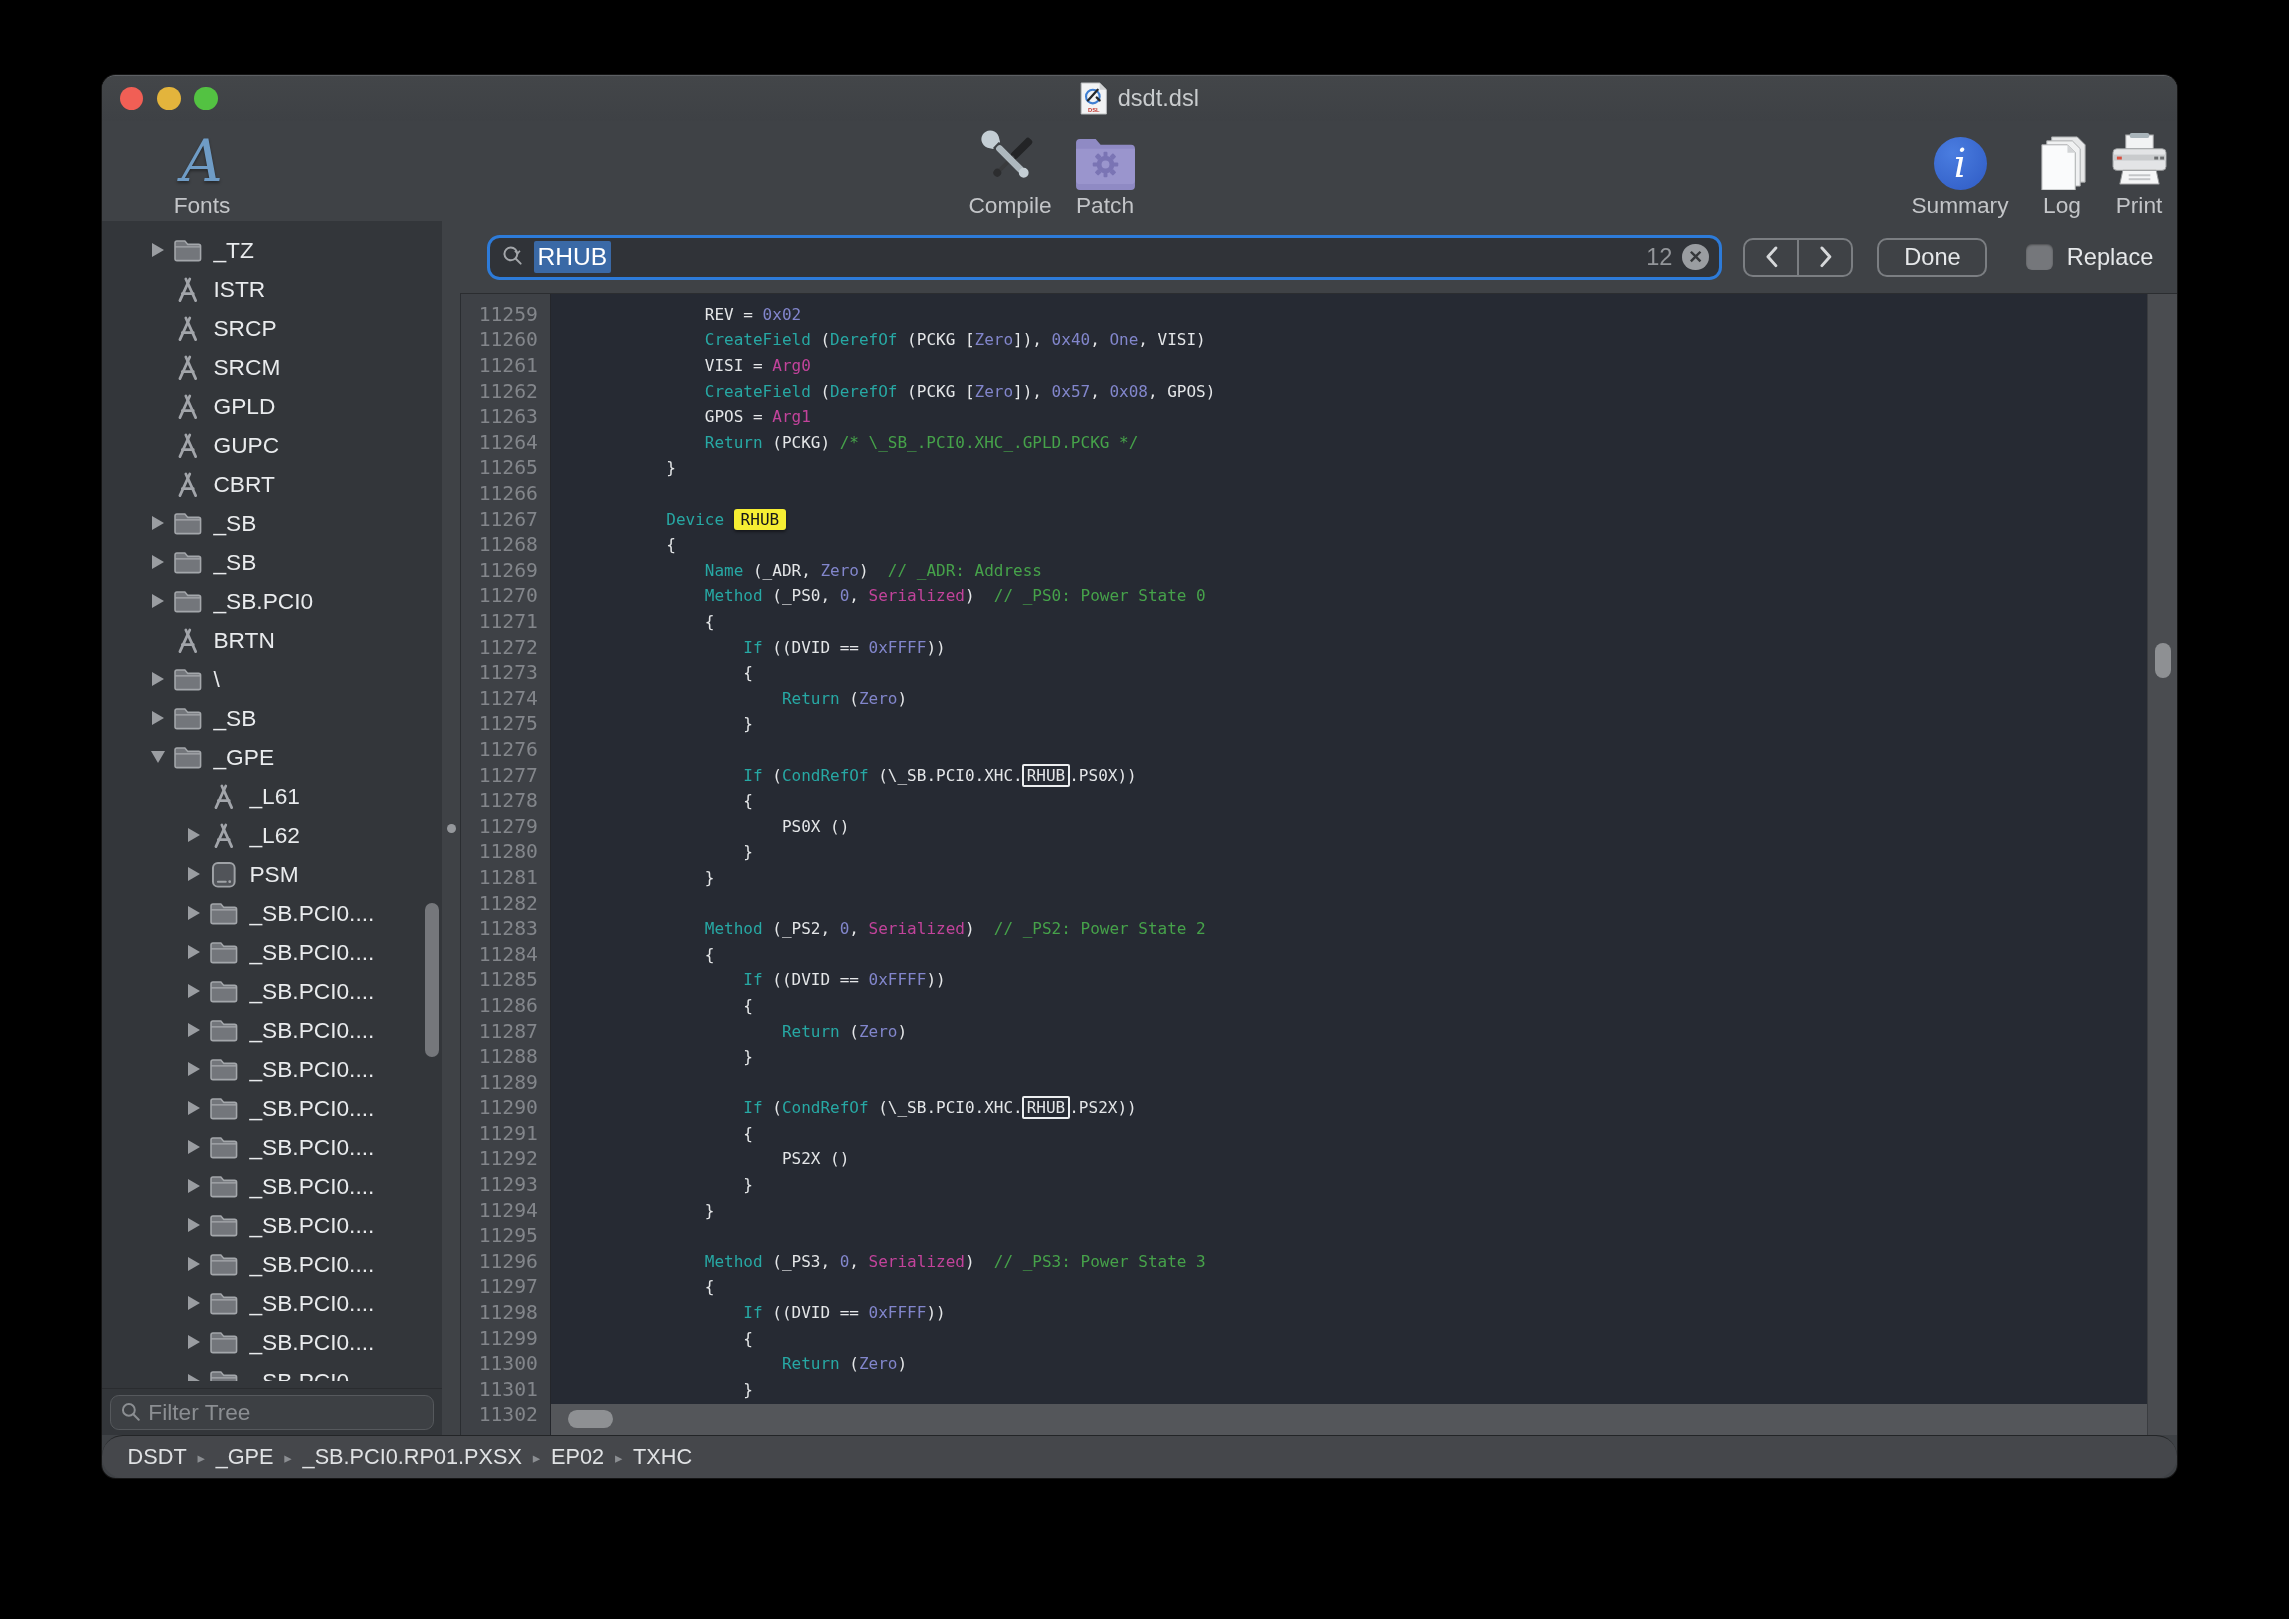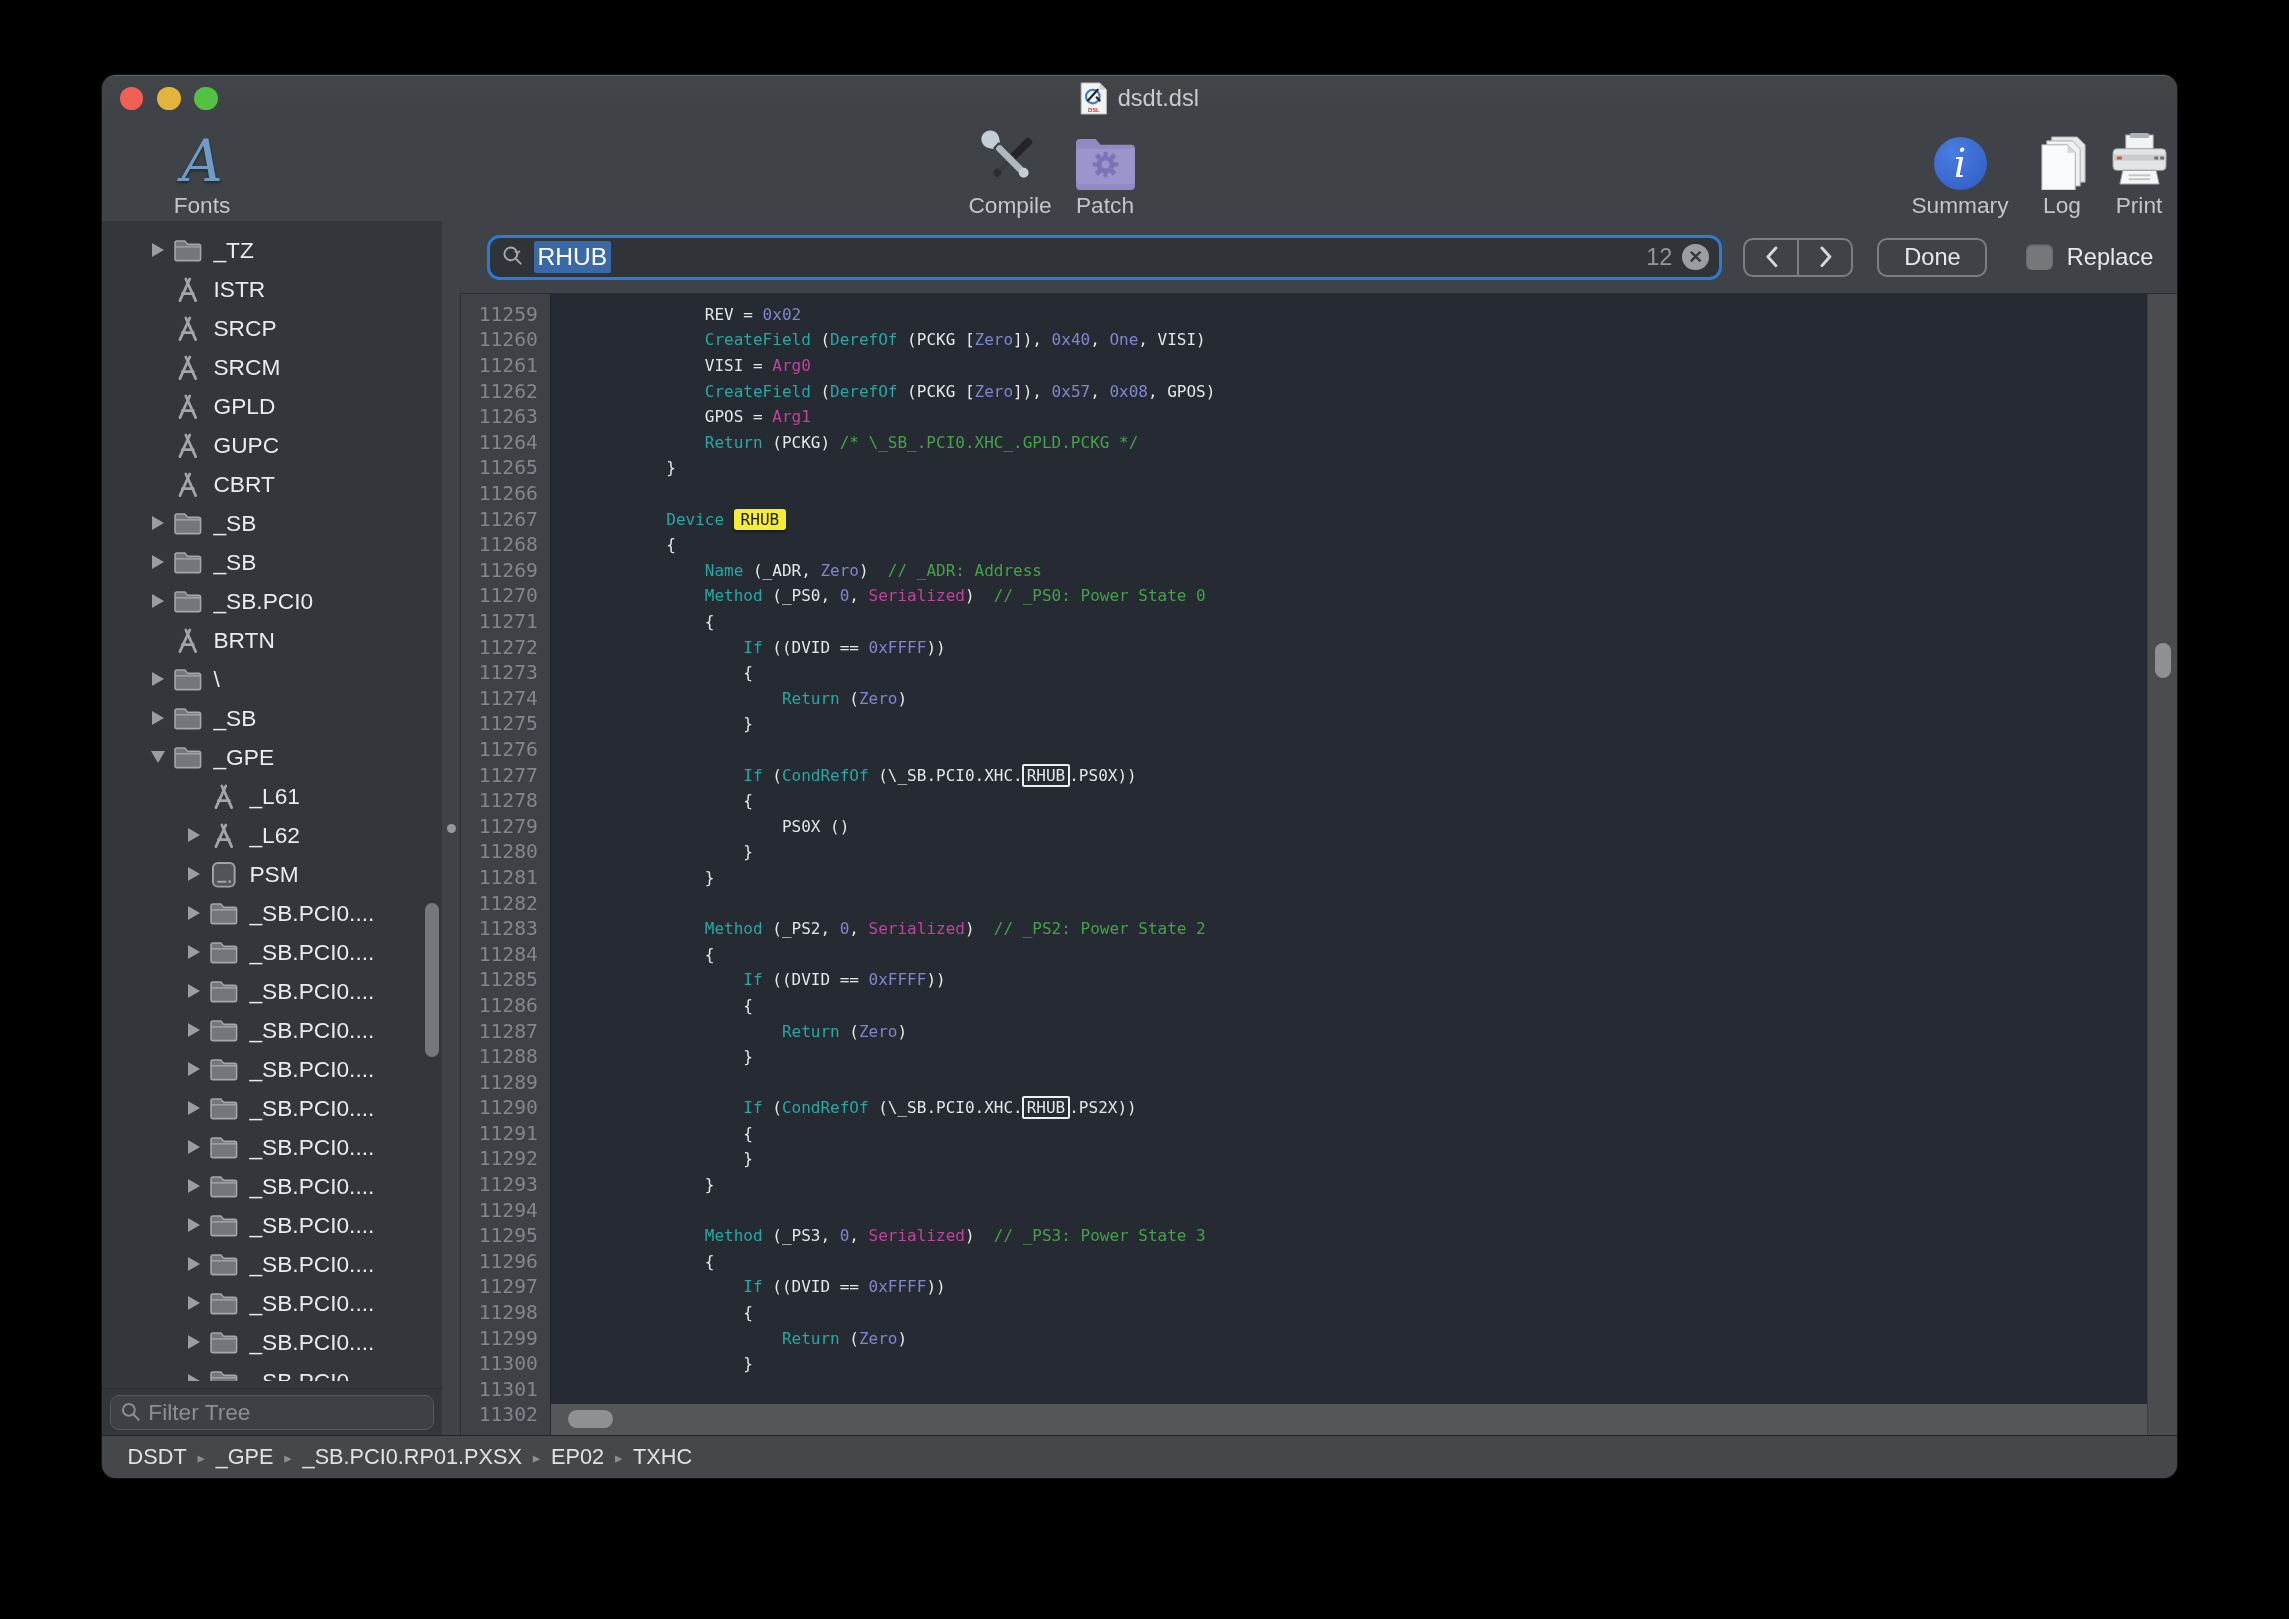--- a/index.html
+++ b/index.html
@@ -74,21 +74,21 @@
   .cline { height:25.6px; line-height:25.6px; white-space:pre; color:#e4e6e8; }
   .tk-k { color:#27a8a4; } .tk-n { color:#8286cc; } .tk-a { color:#c2439b; } .tk-c { color:#46a24a; }
   .tk-hl { background:#f6ee33; color:#15161a; padding:1px 6.9px; border-radius:3px; box-shadow:0 2px 3px rgba(0,0,0,.45); }
   .tk-box { border:2px solid #eceef0; border-radius:2px; padding:0 3px; margin:0 -1px; }
   .hscroll { height:31.5px; flex:0 0 auto; background:#54565a; position:relative; }
   .h-thumb { position:absolute; left:17.7px; top:6.9px; width:45px; height:17.7px; border-radius:8.9px; background:#8e9093; }
   .vscroll { width:29.6px; flex:0 0 auto; background:#4a4c50; position:relative; border-left:1px solid #3a3c40; }
   .v-thumb { position:absolute; left:6.9px; top:349px; width:15.8px; height:35px; border-radius:7.9px; background:#8e9093; }
   
   .statusbar { height:43px; flex:0 0 auto; background:#45474b; border-top:1px solid #232527;
-               display:flex; align-items:center; padding-left:25.6px; }
+               display:flex; align-items:center; padding-left:25.6px;border-radius:21px; }
   .crumb { color:#e0e2e4; font-size:21.7px; }
   .crumb-sep { color:#8b8e92; font-size:14.8px; margin:0 10.8px; }
   svg { display:block; }
 </style>
 </head>
 <body>
 
 <div class="window">
 
   <div class="titlebar">
@@ -703,20 +703,21 @@
               <div class="cline"><span></span></div>
               <div class="cline"><span>                </span><span class="tk-k">Method</span><span> (_PS2, </span><span class="tk-n">0</span><span>, </span><span class="tk-a">Serialized</span><span>)  </span><span class="tk-c">// _PS2: Power State 2</span></div>
               <div class="cline"><span>                </span><span>{</span></div>
               <div class="cline"><span>                    </span><span class="tk-k">If</span><span> ((DVID == </span><span class="tk-n">0xFFFF</span><span>))</span></div>
               <div class="cline"><span>                    </span><span>{</span></div>
               <div class="cline"><span>                        </span><span class="tk-k">Return</span><span> (</span><span class="tk-n">Zero</span><span>)</span></div>
               <div class="cline"><span>                    </span><span>}</span></div>
               <div class="cline"><span></span></div>
               <div class="cline"><span>                    </span><span class="tk-k">If</span><span> (</span><span class="tk-k">CondRefOf</span><span> (\_SB.PCI0.XHC.</span><span class="tk-box">RHUB</span><span>.PS2X))</span></div>
               <div class="cline"><span>                    </span><span>{</span></div>
+              <div class="cline"><span>                        </span><span>PS2X ()</span></div>
               <div class="cline"><span>                    </span><span>}</span></div>
               <div class="cline"><span>                </span><span>}</span></div>
               <div class="cline"><span></span></div>
               <div class="cline"><span>                </span><span class="tk-k">Method</span><span> (_PS3, </span><span class="tk-n">0</span><span>, </span><span class="tk-a">Serialized</span><span>)  </span><span class="tk-c">// _PS3: Power State 3</span></div>
               <div class="cline"><span>                </span><span>{</span></div>
               <div class="cline"><span>                    </span><span class="tk-k">If</span><span> ((DVID == </span><span class="tk-n">0xFFFF</span><span>))</span></div>
               <div class="cline"><span>                    </span><span>{</span></div>
               <div class="cline"><span>                        </span><span class="tk-k">Return</span><span> (</span><span class="tk-n">Zero</span><span>)</span></div>
               <div class="cline"><span>                    </span><span>}</span></div>
             </div>

